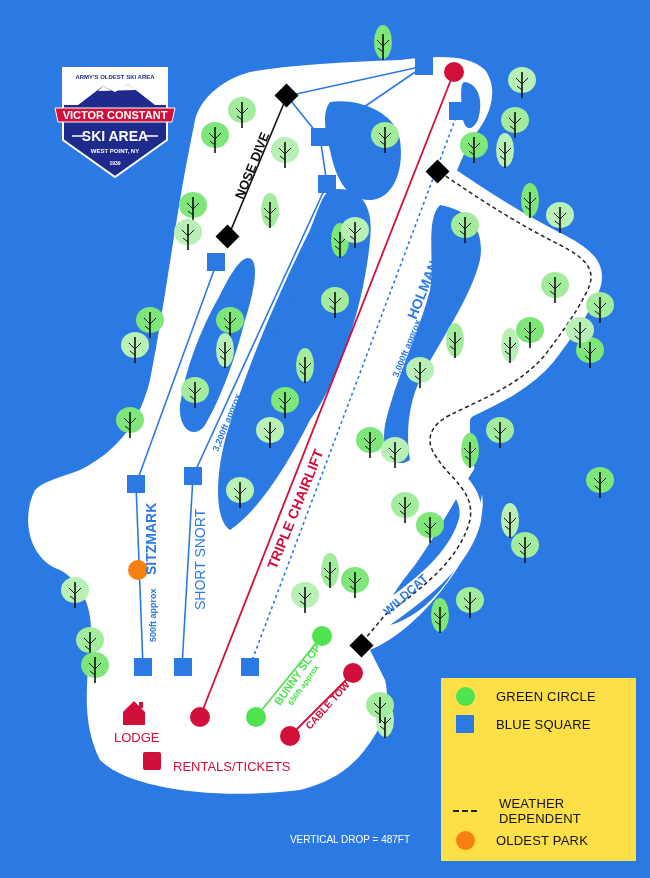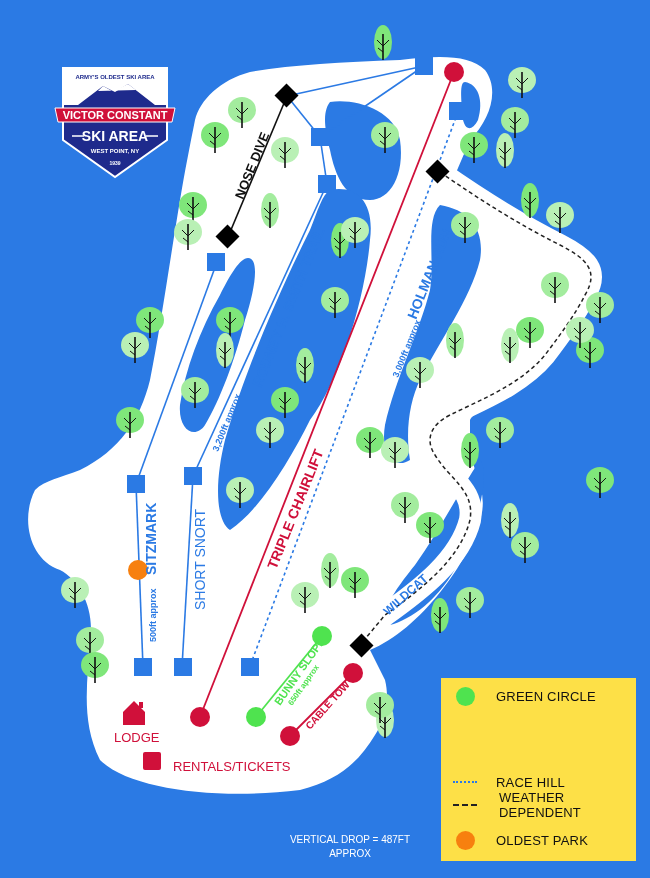--- a/index.html
+++ b/index.html
@@ -410,36 +410,35 @@
   </g>
 </svg>
 
 <div class="legend">
   <div class="leg-row" style="top:7px">
     <span class="leg-sym">
         <span style="width:19px;height:19px;border-radius:50%;background:#4fe34f;display:block"></span>
       </span>
     <span class="leg-text">GREEN CIRCLE</span>
   </div>
-  <div class="leg-row" style="top:93px">
+  <div class="leg-row" style="top:35px">
     <span class="leg-sym">
-        <span style="width:24px;border-top:2px dotted #2b7ae4;display:block"></span>
+        <span style="width:18px;height:18px;background:#2b7ae4;display:block"></span>
       </span>
-    <span class="leg-text">RACE HILL</span>
+    <span class="leg-text">BLUE SQUARE</span>
   </div>
-  <div class="leg-row" style="top:116px">
+  <div class="leg-row" style="top:122px">
     <span class="leg-sym">
         <span style="width:24px;border-top:2px dashed #222;display:block"></span>
       </span>
     <span class="leg-text" style="left:58px">WEATHER DEPENDENT</span>
   </div>
   <div class="leg-row" style="top:151px">
     <span class="leg-sym">
         <span style="width:19px;height:19px;border-radius:50%;background:#f7800f;display:block"></span>
       </span>
     <span class="leg-text">OLDEST PARK</span>
   </div>
 </div>
 
 <div class="footer">
   <div>VERTICAL DROP = 487FT</div>
-  <div>APPROX</div>
 </div>
 
 </body></html>

